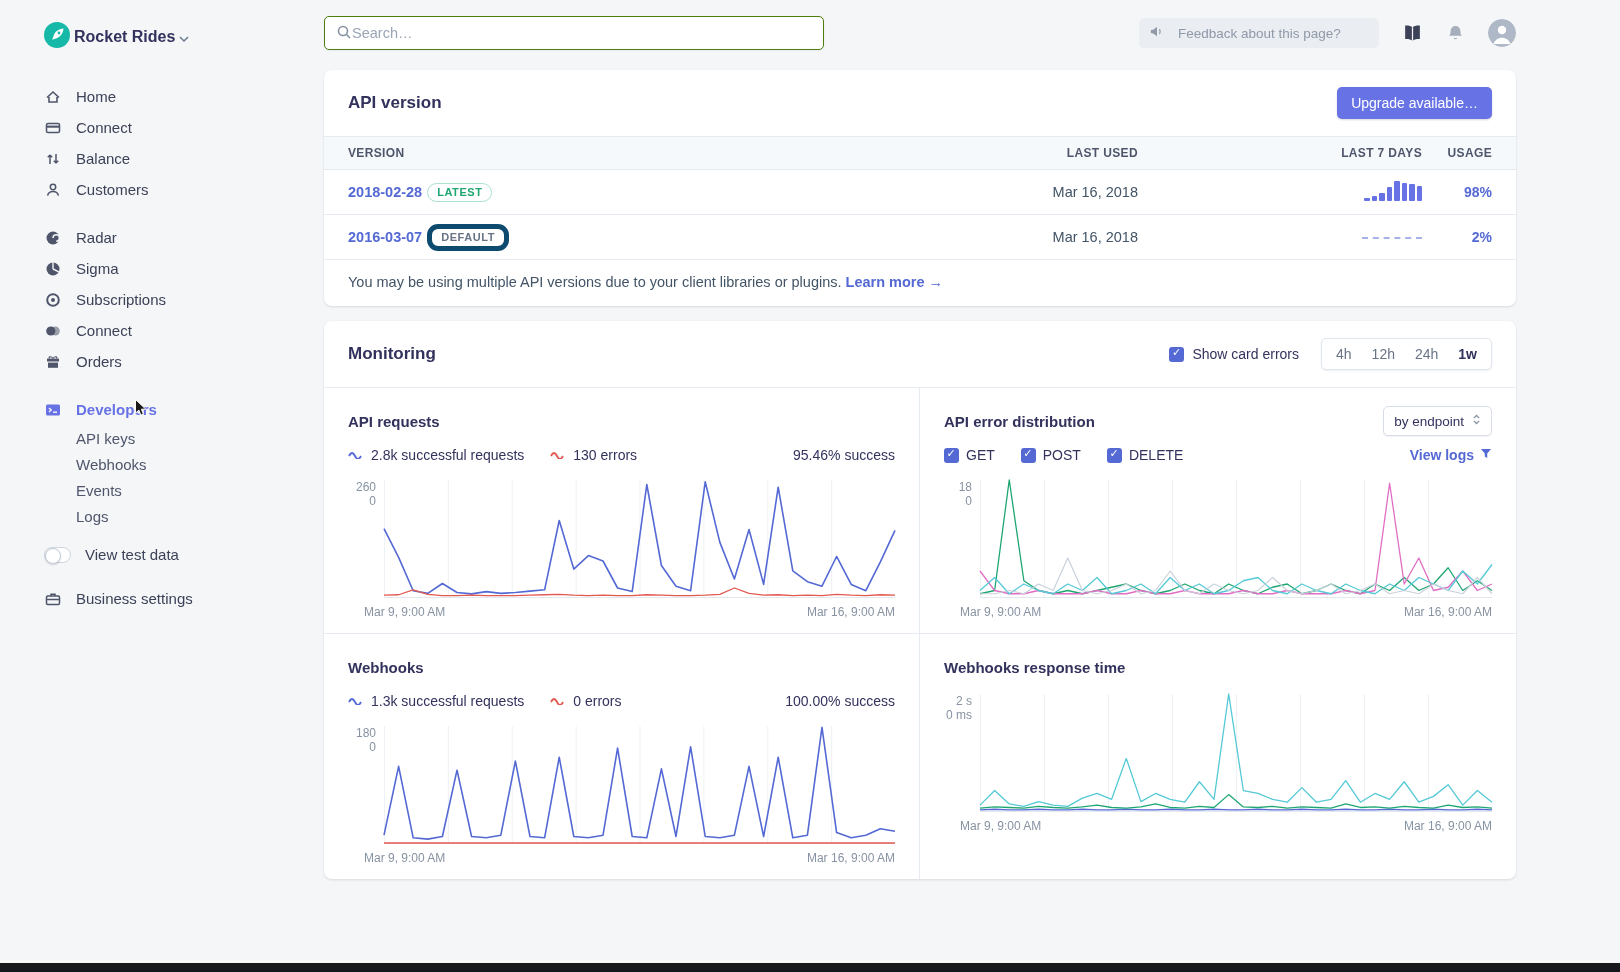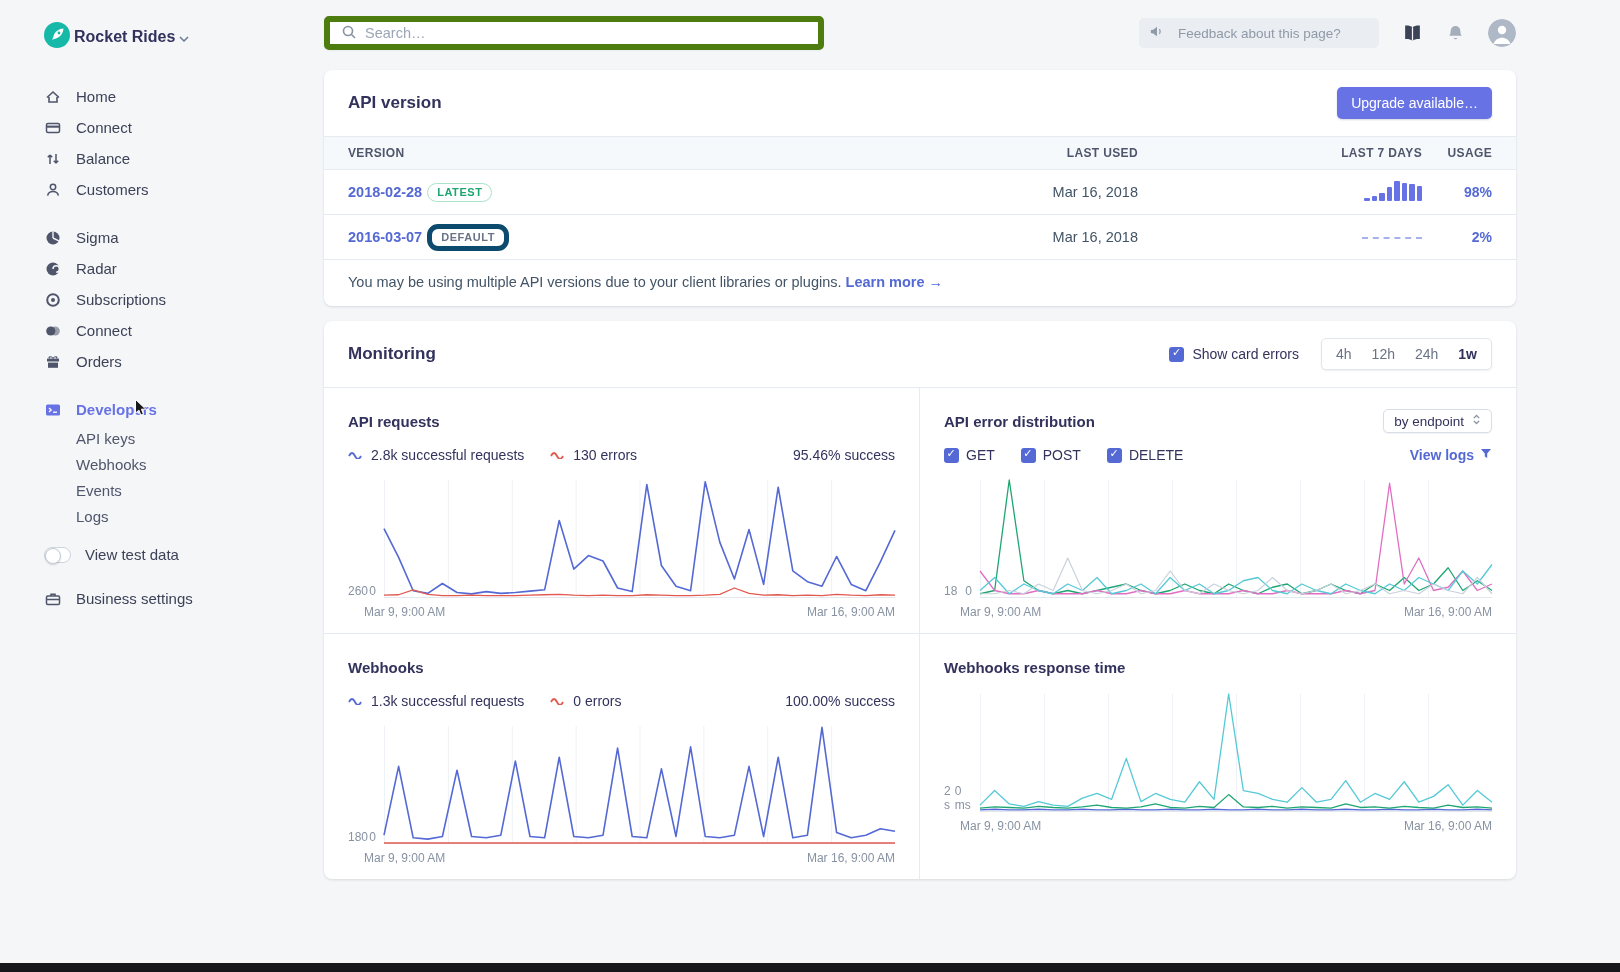--- a/index.html
+++ b/index.html
@@ -23,22 +23,22 @@
   .sub-item { margin-left:32px; height:26px; display:flex; align-items:center; color:#4f566b; cursor:pointer; }
   .test-row { display:flex; align-items:center; gap:14px; margin-top:6px; margin-bottom:20px; cursor:pointer; color:#3c4257;}
   .toggle { width:27px; height:16px; border:1px solid #cdd5df; border-radius:9px; background:#fff; position:relative; }
   .toggle::after { content:""; position:absolute; left:0px; top:0px; width:14px; height:14px; border-radius:50%;
     background:#fff; border:1px solid #c2cbd8; box-shadow:0 1px 2px rgba(0,0,0,.15); }
 
   
   .main { flex:1; padding:16px 0 0 24px; }
   .content { width:1192px; }
   .topbar { display:flex; align-items:center; justify-content:space-between; margin-bottom:20px; }
-  .searchbox { width:500px; height:34px; background:#fff; border:6px solid #4d7c0f; border-radius:5px;
-    display:flex; align-items:center; padding:0 11px; gap:8px; box-shadow:0 1px 2px rgba(50,50,93,.05); }
+  .searchbox { width:500px; height:34px; background:#fff; border:1px solid #4d7c0f; border-radius:5px;
+    display:flex; align-items:center; padding:0 11px; gap:0; box-shadow:0 1px 2px rgba(50,50,93,.05); }
   .searchbox input { border:none; outline:none; flex:1; font:inherit; font-size:14.5px; color:#32325d; background:transparent; }
   .searchbox input::placeholder { color:#9aa5b5; }
   .top-right { display:flex; align-items:center; gap:23px; }
   .feedback { width:240px; height:30px; background:#eaedf1; border-radius:5px; display:flex; align-items:center; padding:0 10px; gap:14px; }
   .feedback input { border:none; outline:none; flex:1; font:inherit; font-size:13.5px; color:#6b7685; background:transparent; }
   .feedback input::placeholder { color:#8f99a8; }
   .icon-btn { cursor:pointer; display:flex; align-items:center; }
   .avatar-wrap { width:28px; height:28px; border-radius:50%; overflow:hidden; }
 
   .card { background:#fff; border-radius:8px; box-shadow:0 1px 3px rgba(50,50,93,.09), 0 1px 2px rgba(0,0,0,.05); }
@@ -81,29 +81,29 @@
   .panel:nth-child(1), .panel:nth-child(3) { border-right:1px solid #e6ebf1; }
   .panel:nth-child(3), .panel:nth-child(4) { border-top:1px solid #e6ebf1; }
   .panel-head { display:flex; align-items:center; justify-content:space-between; height:26px; }
   .panel-title { font-size:15px; font-weight:600; color:#32325d; }
   .legend-row { display:flex; align-items:center; margin-top:10px; height:22px; font-size:14px; color:#32325d; }
   .legend-item { display:flex; align-items:center; gap:7px; margin-right:26px; }
   .wave svg { display:block; }
   .spacer { flex:1; }
   .success { font-size:14px; color:#32325d; }
   .chart-row { display:flex; margin-top:14px; }
-  .ylabels { width:36px; flex:none; display:flex; flex-direction:row; justify-content:space-between;
+  .ylabels { width:36px; flex:none; display:flex; flex-direction:column; justify-content:flex-start;
     align-items:flex-end; padding-right:8px; font-size:12px; color:#8792a2; }
   .chart { position:relative; flex:1; height:118px; border-bottom:1px solid #e3e8ee;
     background-image:linear-gradient(90deg,#eef1f5 1px,transparent 1px);
     background-size:calc(100%/8) 100%; }
   .chart svg { position:absolute; inset:0; width:100%; height:100%; overflow:visible; }
   .xlabels { display:flex; justify-content:space-between; margin-left:16px; margin-top:7px; font-size:12px; color:#8792a2; }
   .select { display:inline-flex; align-items:center; gap:8px; border:1px solid #d8dee8; background:#fff; border-radius:5px;
-    height:24px; padding:0 10px; font-size:13.5px; color:#32325d; cursor:pointer; box-shadow:0 1px 1px rgba(50,50,93,.06); }
+    height:30px; padding:0 10px; font-size:13.5px; color:#32325d; cursor:pointer; box-shadow:0 1px 1px rgba(50,50,93,.06); }
   .viewlogs { display:inline-flex; align-items:center; gap:6px; color:#5469d4; font-weight:600; font-size:14px; cursor:pointer; }
 
   .screen-edge { position:fixed; left:0; right:0; bottom:0; height:9px; background:#15171c; }
   .cursor { position:absolute; left:134px; top:398px; z-index:50; pointer-events:none; }
 </style>
 </head>
 <body>
 
 <div class="app">
 
@@ -159,33 +159,33 @@
           </span>
         <span>Customers</span>
       </div>
     </div>
 
     <div class="nav-group">
       <div class="nav-item">
         <span class="nicon">
             <svg viewBox="0 0 16 16">
               <circle cx="8" cy="8" r="6.5" fill="currentColor"></circle>
+              <path d="M8 8a3.2 3.2 0 1 1 3.2 3.2" stroke="#f5f6f8" stroke-width="1.5" fill="none"></path>
+            </svg>
+          </span>
+        <span>Radar</span>
+      </div>
+      <div class="nav-item">
+        <span class="nicon">
+            <svg viewBox="0 0 16 16">
+              <circle cx="8" cy="8" r="6.5" fill="currentColor"></circle>
               <path d="M8 8V1.2M8 8l5.8 2.9" stroke="#f5f6f8" stroke-width="1.4" fill="none"></path>
             </svg>
           </span>
         <span>Sigma</span>
-      </div>
-      <div class="nav-item">
-        <span class="nicon">
-            <svg viewBox="0 0 16 16">
-              <circle cx="8" cy="8" r="6.5" fill="currentColor"></circle>
-              <path d="M8 8a3.2 3.2 0 1 1 3.2 3.2" stroke="#f5f6f8" stroke-width="1.5" fill="none"></path>
-            </svg>
-          </span>
-        <span>Radar</span>
       </div>
       <div class="nav-item">
         <span class="nicon">
             <svg viewBox="0 0 16 16">
               <circle cx="8" cy="8" r="5.8" fill="none" stroke="currentColor" stroke-width="2"></circle>
               <circle cx="8" cy="8" r="2" fill="currentColor"></circle>
             </svg>
           </span>
         <span>Subscriptions</span>
       </div>

